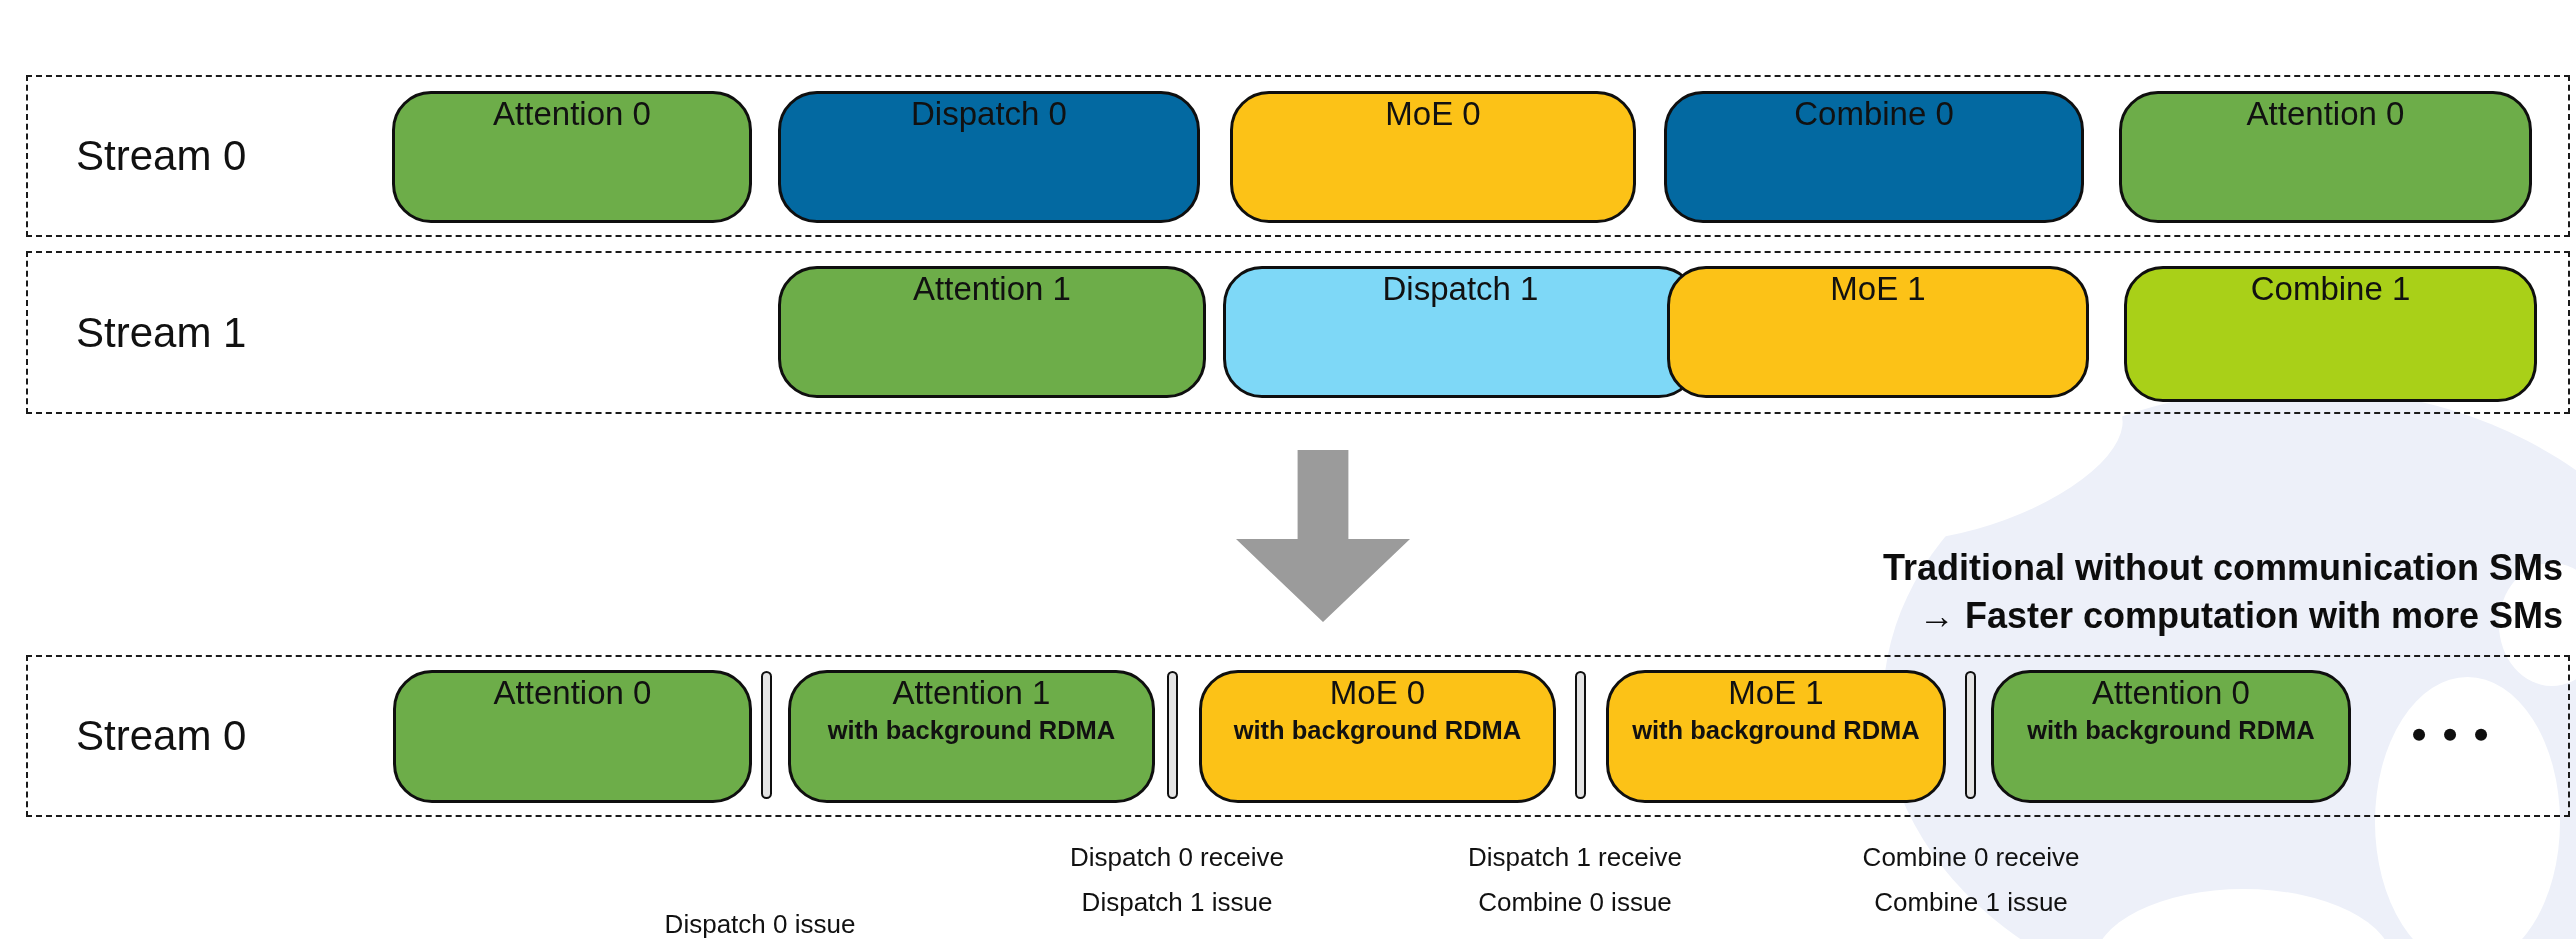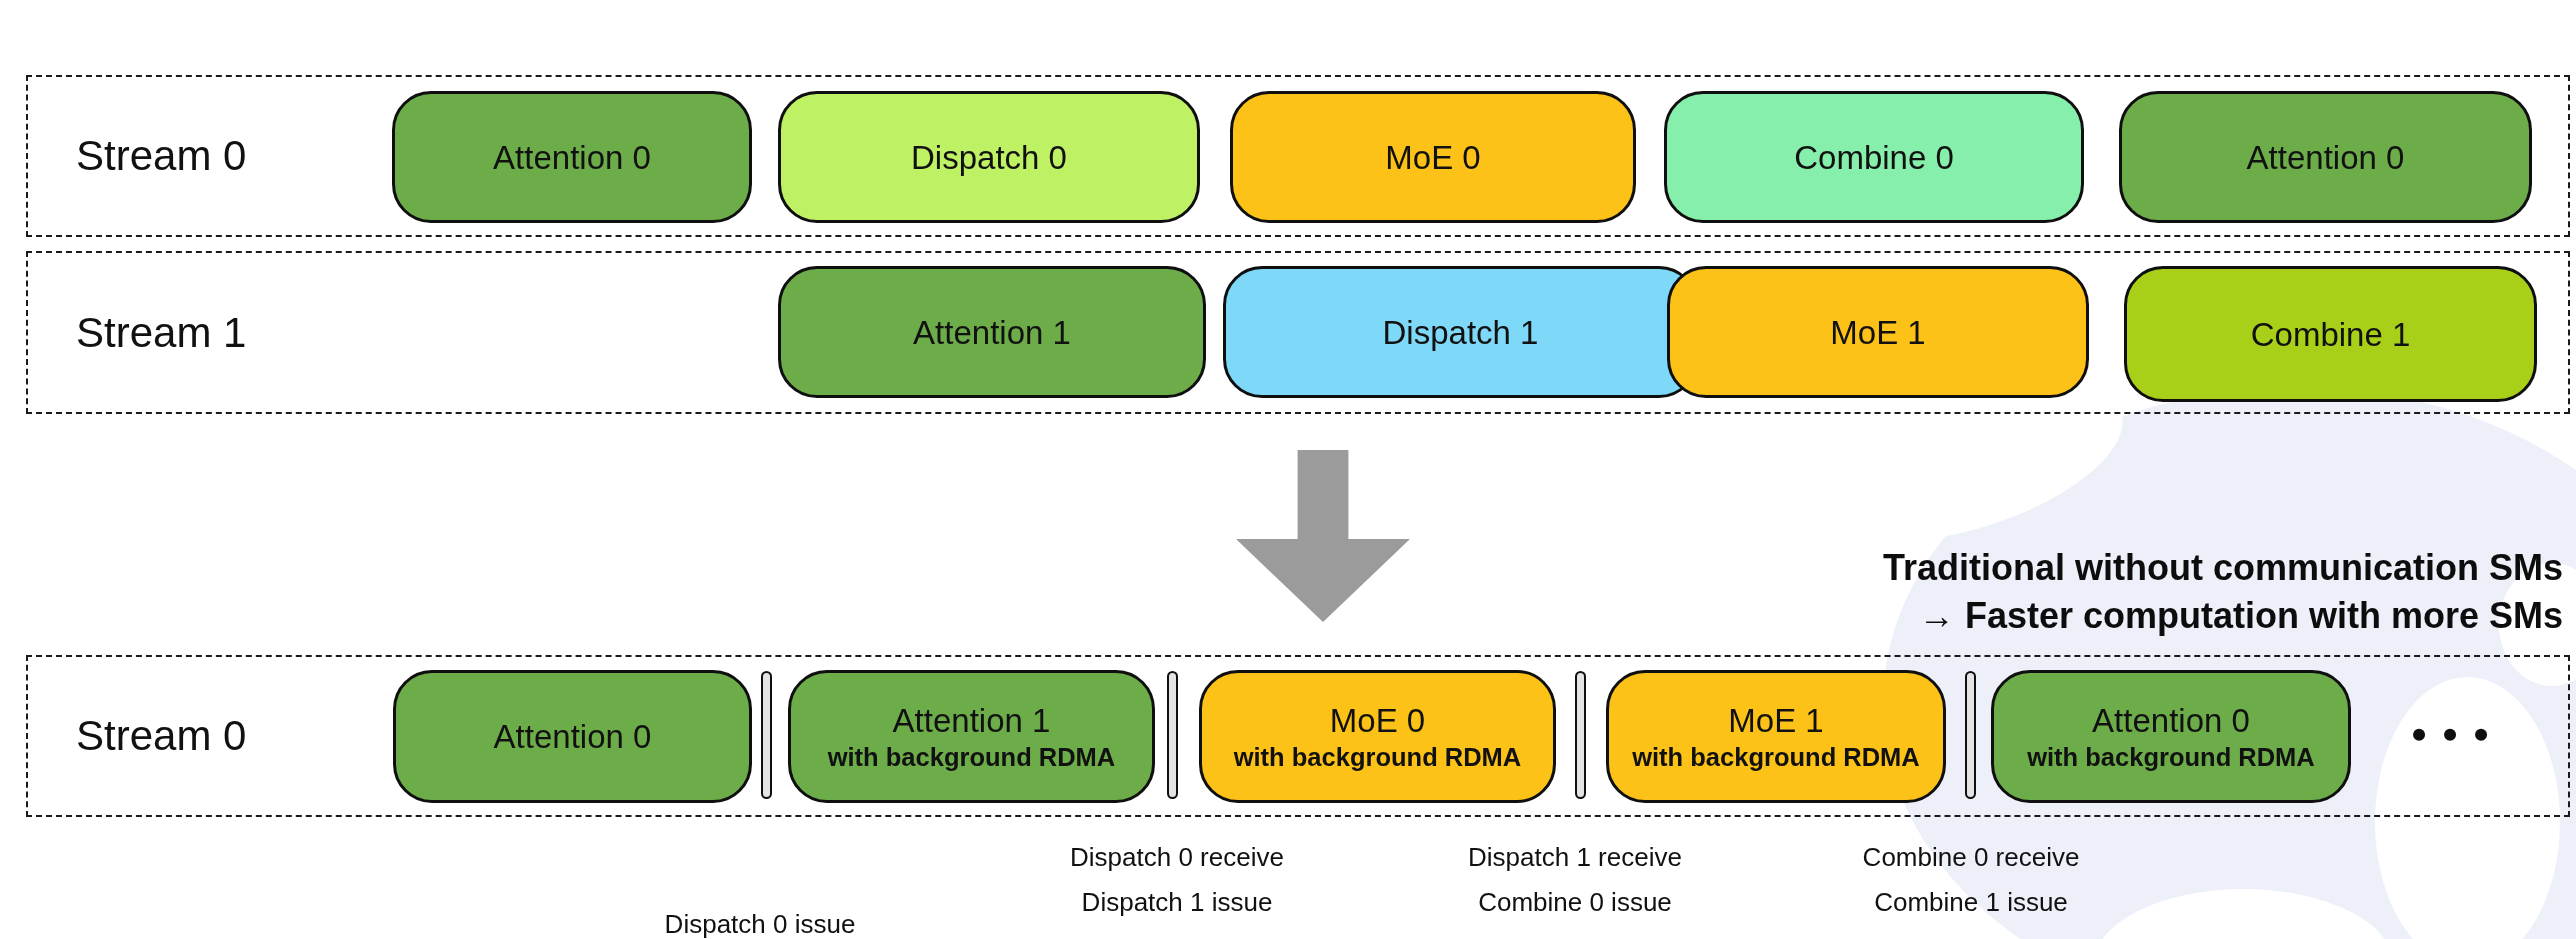--- a/index.html
+++ b/index.html
@@ -37,21 +37,21 @@
     font-weight:400;
     white-space:nowrap;
   }
   
   .block {
     position:absolute;
     box-sizing:border-box;
     border:3.5px solid #0f0f0f;
     border-radius:39px;
     display:flex; flex-direction:column;
-    align-items:center; justify-content:center;
+    align-items:center; 
     text-align:center;
   }
   .block .main { font-size:33px; line-height:39px; font-weight:400; }
   .block .sub  { font-size:25.5px; line-height:30px; font-weight:700; margin-top:2.6px; }
   
   .sep {
     position:absolute;
     box-sizing:border-box;
     width:11.4px;
     border:2.6px solid #0f0f0f;
@@ -120,27 +120,27 @@
 
   <div class="ellipsis">
     <div class="dot"></div>
     <div class="dot"></div>
     <div class="dot"></div>
   </div>
 
 <div class="block" style="left: 392px; top: 91px; width: 360px; height: 132px; background: rgb(109, 173, 73);">
       <div class="main">Attention 0</div>
     </div>
-    <div class="block" style="left: 778px; top: 91px; width: 422px; height: 132px; background: #bef264;">
+    <div class="block" style="left: 778px; top: 91px; width: 422px; height: 132px; background: #0369a1;">
       <div class="main">Dispatch 0</div>
     </div>
     <div class="block" style="left: 1230px; top: 91px; width: 406px; height: 132px; background: rgb(252, 194, 23);">
       <div class="main">MoE 0</div>
     </div>
-    <div class="block" style="left: 1664px; top: 91px; width: 420px; height: 132px; background: #86efac;">
+    <div class="block" style="left: 1664px; top: 91px; width: 420px; height: 132px; background: #0369a1;">
       <div class="main">Combine 0</div>
     </div>
     <div class="block" style="left: 2119px; top: 91px; width: 413px; height: 132px; background: rgb(109, 173, 73);">
       <div class="main">Attention 0</div>
     </div>
     <div class="block" style="left: 778px; top: 266px; width: 428px; height: 132px; background: rgb(109, 173, 73);">
       <div class="main">Attention 1</div>
     </div>
     <div class="block" style="left: 1223px; top: 266px; width: 475px; height: 132px; background: rgb(126, 216, 247);">
       <div class="main">Dispatch 1</div>

